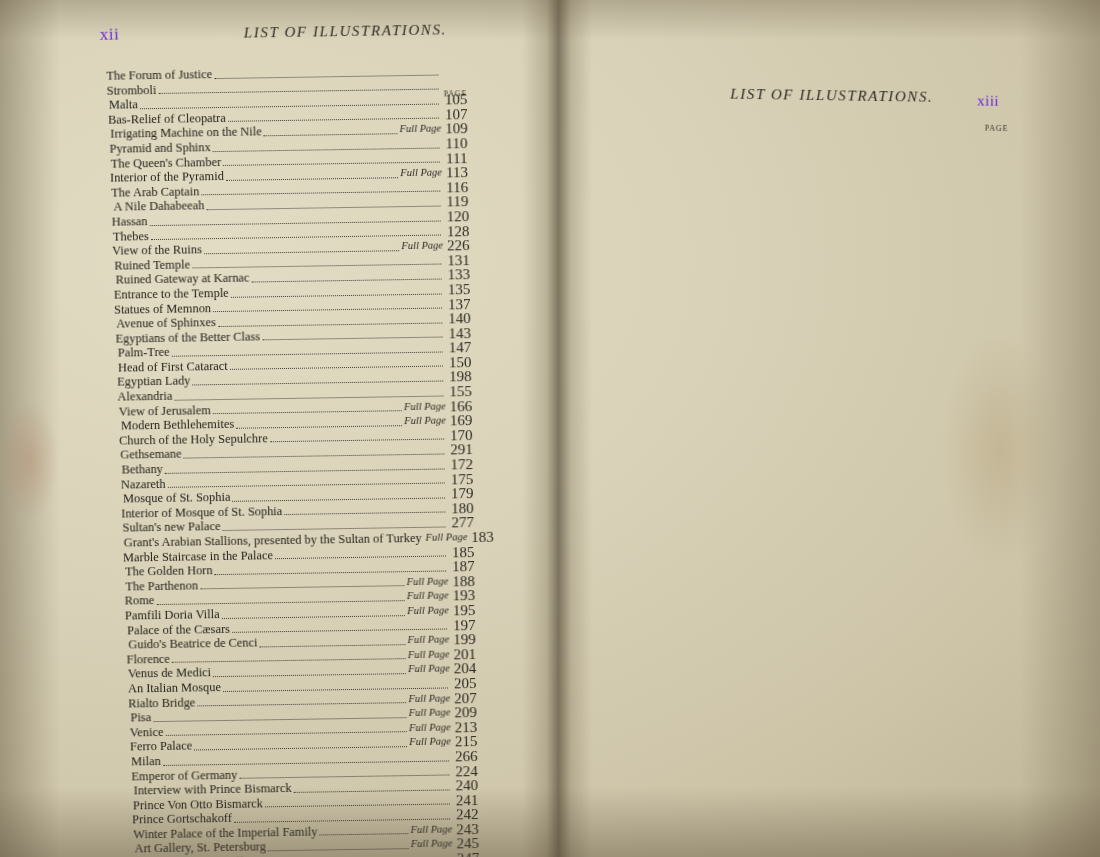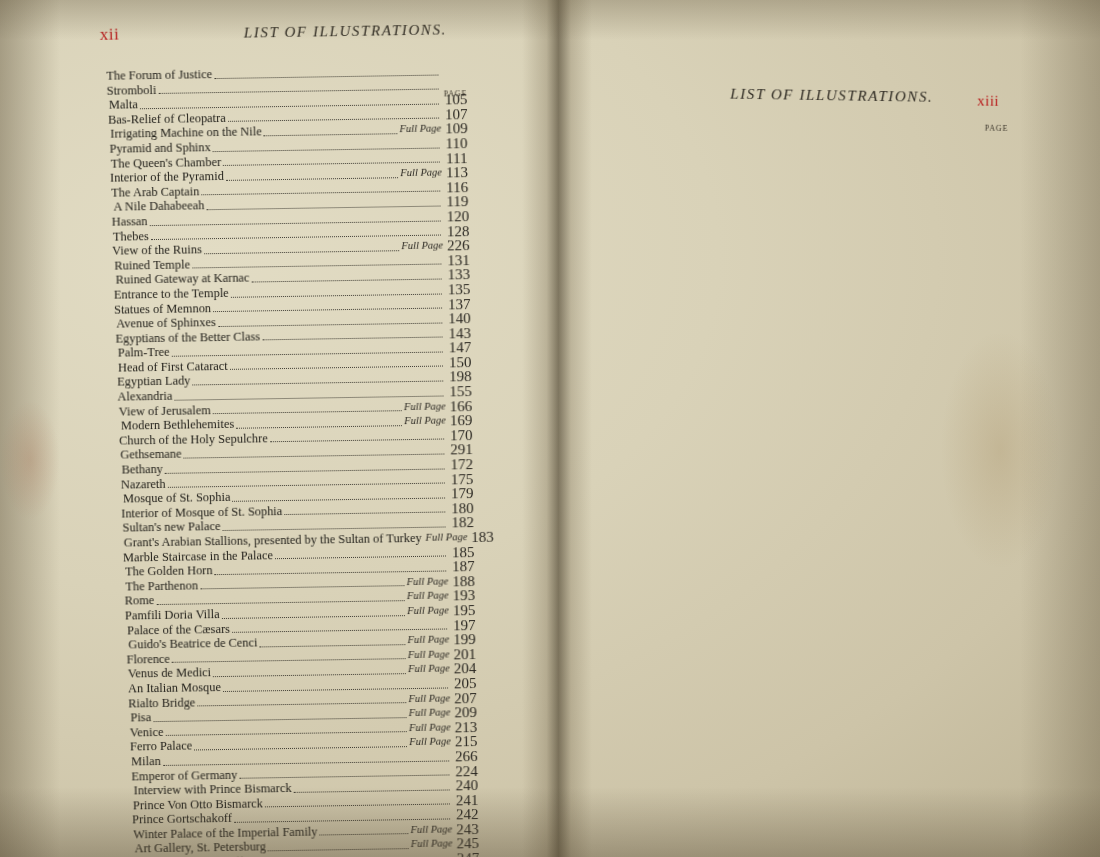--- a/index.html
+++ b/index.html
@@ -81,21 +81,21 @@
     position: absolute;
     left: 560px; top: 0;
     width: 540px; height: 857px;
     transform: rotate(0.9deg);
     transform-origin: 0% 50%;
   }
 
   .folio {
     position: absolute;
     font-size: 17px;
-    color: #b91c1c;
+    color: #6d28d9;
     letter-spacing: 0.5px;
   }
   .run-head {
     position: absolute;
     font-style: italic;
     font-size: 15px;
     letter-spacing: 1.6px;
     color: #2e2a22;
   }
 
@@ -353,21 +353,21 @@
         <li style="padding-left: 8px;">
           <span class="entry-title">Interior of Mosque of St. Sophia</span>
           <span class="leader"></span>
           <span class="note"></span>
           <span class="pageno">180</span>
         </li>
         <li style="padding-left: 9px;">
           <span class="entry-title">Sultan's new Palace</span>
           <span class="leader"></span>
           <span class="note"></span>
-          <span class="pageno">182</span>
+          <span class="pageno">277</span>
         </li>
         <li style="padding-left: 9px;">
           <span class="entry-title">Grant's Arabian Stallions, presented by the Sultan of Turkey</span>
           <span class="leader"></span>
           <span class="note">Full Page</span>
           <span class="pageno">183</span>
         </li>
         <li style="padding-left: 9px;">
           <span class="entry-title">Marble Staircase in the Palace</span>
           <span class="leader"></span>

